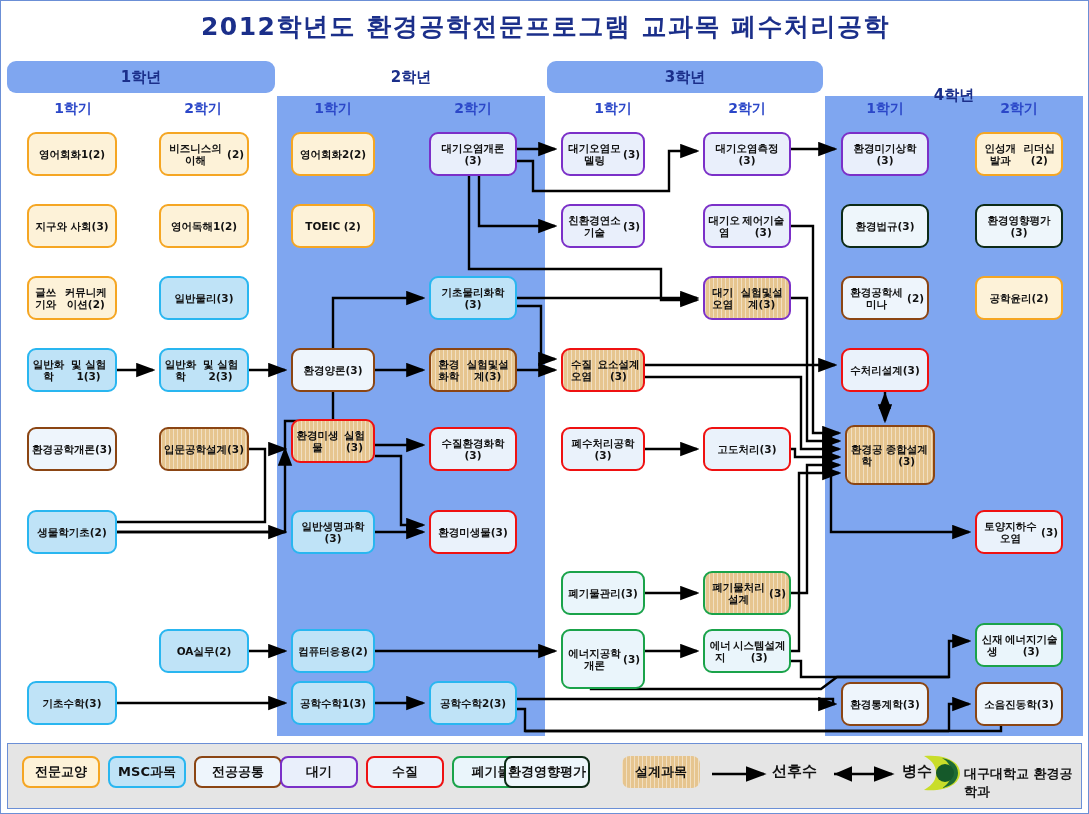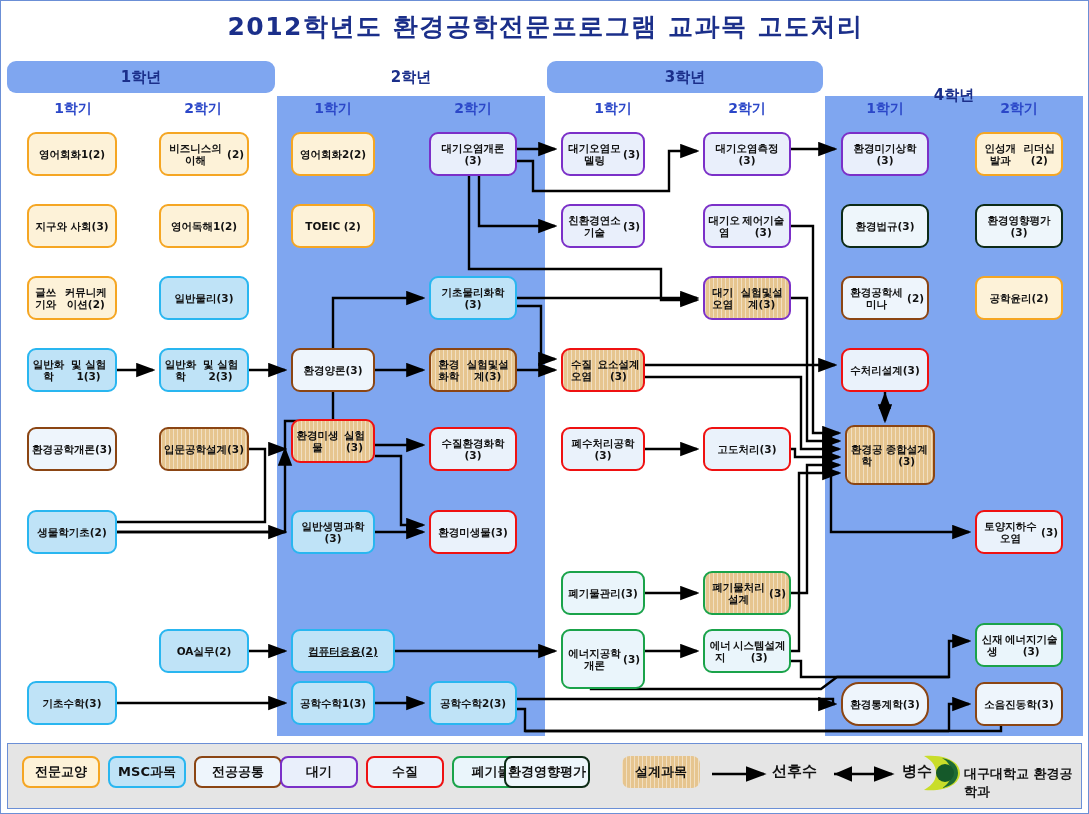--- a/index.html
+++ b/index.html
@@ -55,21 +55,21 @@
          font-size:13px;font-weight:bold;color:#111;}
   .lgtext{position:absolute;top:18px;font-size:15px;font-weight:bold;color:#111;}
   #logoWrap{position:absolute;top:8px;left:912px;width:165px;height:42px;}
   #logoName{position:absolute;left:44px;top:13px;font-size:13px;font-weight:bold;color:#111;}
 </style>
 </head>
 <body>
 
 <div id="page">
 
-  <div id="title">2012학년도 환경공학전문프로그램 교과목 고도처리</div>
+  <div id="title">2012학년도 환경공학전문프로그램 교과목 폐수처리공학</div>
 
   <div id="colbgs">
       <div class="colbg" style="left: 276px; width: 268px;"></div>
       <div class="colbg" style="left: 824px; width: 258px;"></div>
     </div>
   <div id="yeartabs">
       <div class="yeartab filled" style="left: 6px; width: 268px;">1학년</div>
       <div class="yeartab plain" style="left: 276px; width: 268px;">2학년</div>
       <div class="yeartab filled" style="left: 546px; width: 276px;">3학년</div>
       <div class="yeartab plain" style="left: 824px; width: 258px; margin-top: 18px;">4학년</div>
@@ -258,21 +258,21 @@
       </div>
       <div class="box cat-water" style="left: 428px; top: 426px; width: 88px; height: 44px;">
         <span>수질환경화학(3)</span>
       </div>
       <div class="box cat-msc" style="left: 290px; top: 509px; width: 84px; height: 44px;">
         <span>일반생명과학(3)</span>
       </div>
       <div class="box cat-water" style="left: 428px; top: 509px; width: 88px; height: 44px;">
         <span>환경미생물(3)</span>
       </div>
-      <div class="box cat-msc" style="left: 290px; top: 628px; width: 104px; height: 44px; text-decoration: underline;">
+      <div class="box cat-msc" style="left: 290px; top: 628px; width: 84px; height: 44px;">
         <span>컴퓨터응용(2)</span>
       </div>
       <div class="box cat-msc" style="left: 290px; top: 680px; width: 84px; height: 44px;">
         <span>공학수학1(3)</span>
       </div>
       <div class="box cat-msc" style="left: 428px; top: 680px; width: 88px; height: 44px;">
         <span>공학수학2(3)</span>
       </div>
       <div class="box cat-air" style="left: 560px; top: 131px; width: 84px; height: 44px;">
         <span>대기오염모델링</span>
@@ -359,21 +359,21 @@
       <div class="box cat-water" style="left: 974px; top: 509px; width: 88px; height: 44px;">
         <span>토양지하수오염</span>
         <br>
         <span>(3)</span>
       </div>
       <div class="box cat-waste" style="left: 974px; top: 622px; width: 88px; height: 44px;">
         <span>신재생</span>
         <br>
         <span>에너지기술(3)</span>
       </div>
-      <div class="box cat-core" style="left: 840px; top: 681px; width: 88px; height: 44px; border-radius: 18px;">
+      <div class="box cat-core" style="left: 840px; top: 681px; width: 88px; height: 44px;">
         <span>환경통계학(3)</span>
       </div>
       <div class="box cat-core" style="left: 974px; top: 681px; width: 88px; height: 44px;">
         <span>소음진동학(3)</span>
       </div>
     </div>
 
   <div id="legend">
     <div id="legendboxes">
         <div class="lgbox cat-gen" style="left: 14px; width: 78px;">전문교양</div>

